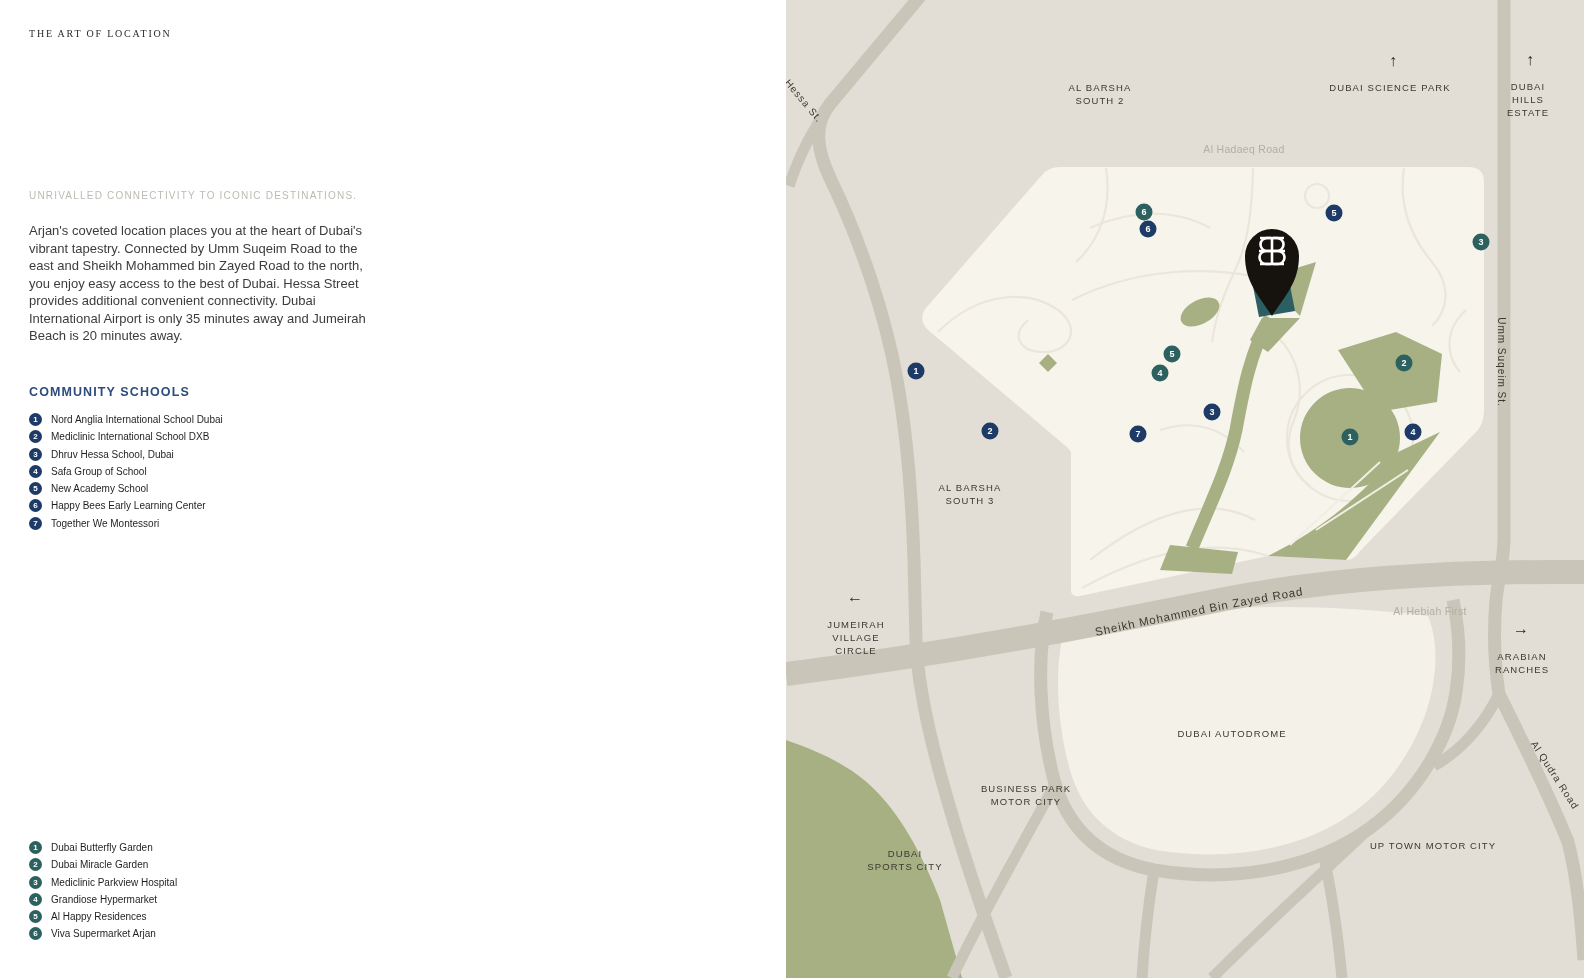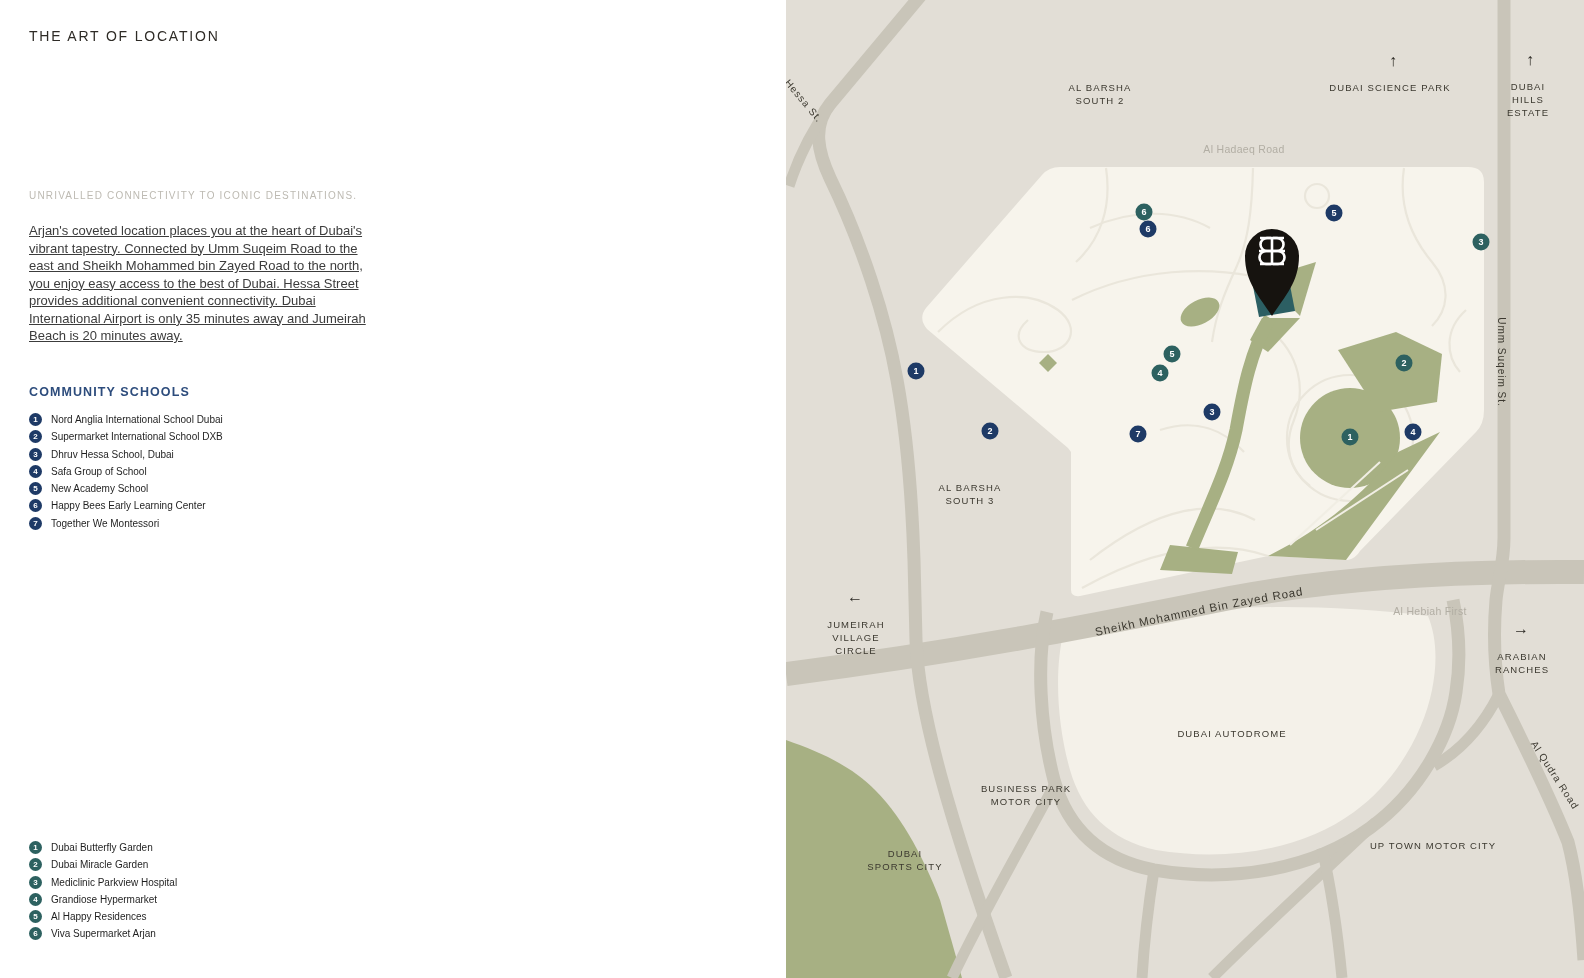--- a/index.html
+++ b/index.html
@@ -1,28 +1,28 @@
 <!DOCTYPE html>
 <html><head>
 <meta charset="utf-8">
 <style>
   html,body{margin:0;padding:0;background:#ffffff;}
   #page{position:relative;width:1584px;height:978px;overflow:hidden;background:#ffffff;
         font-family:"Liberation Sans", sans-serif;}
 
   
   .left-col{position:absolute;left:0;top:0;width:786px;height:978px;background:#ffffff;}
-  .eyebrow{position:absolute;left:29px;top:28px;font-size:14px;letter-spacing:1.8px;
-           color:#2e2b26;font-weight:500;}
+  .eyebrow{position:absolute;left:29px;top:28px;font-size:10px;letter-spacing:1.8px;
+           color:#2e2b26;font-weight:500;font-family:Liberation Serif, serif;}
   .title{position:absolute;left:29px;top:92px;font-size:24px;letter-spacing:1.5px;
          line-height:30px;color:#17150f;font-weight:500;}
   .subtitle{position:absolute;left:29px;top:190px;font-size:10px;letter-spacing:1.2px;
             color:#bdbab2;font-weight:500;}
   .body-copy{position:absolute;left:29px;top:222px;width:352px;font-size:13px;
-             line-height:17.5px;color:#3c3c3c;text-decoration:underline;}
+             line-height:17.5px;color:#3c3c3c;}
   .schools-heading{position:absolute;left:29px;top:385px;font-size:12.5px;letter-spacing:1.1px;
                    color:#2d4c7c;font-weight:700;}
   ul.legend{position:absolute;left:29px;margin:0;padding:0;list-style:none;}
   #schools-list{top:413px;}
   #landmarks-list{top:841px;}
   ul.legend li{display:flex;align-items:center;gap:9px;height:13px;margin-bottom:4.3px;}
   .badge{width:13px;height:13px;border-radius:50%;color:#fff;font-size:8px;font-weight:600;
          display:flex;align-items:center;justify-content:center;flex:0 0 13px;}
   .item-label{font-size:10px;color:#1f1f1f;white-space:nowrap;text-align:center;}
 
@@ -46,21 +46,21 @@
     <div class="subtitle">UNRIVALLED CONNECTIVITY TO ICONIC DESTINATIONS.</div>
     <div class="body-copy">Arjan's coveted location places you at the heart of Dubai's vibrant tapestry. Connected by Umm Suqeim Road to the east and Sheikh Mohammed bin Zayed Road to the north, you enjoy easy access to the best of Dubai. Hessa Street provides additional convenient connectivity. Dubai International Airport is only 35 minutes away and Jumeirah Beach is 20 minutes away.</div>
     <div class="schools-heading">COMMUNITY SCHOOLS</div>
     <ul class="legend" id="schools-list">
         <li>
           <span class="badge" style="background: rgb(30, 58, 102);">1</span>
           <span class="item-label">Nord Anglia International School Dubai</span>
         </li>
         <li>
           <span class="badge" style="background: rgb(30, 58, 102);">2</span>
-          <span class="item-label">Supermarket International School DXB</span>
+          <span class="item-label">Mediclinic International School DXB</span>
         </li>
         <li>
           <span class="badge" style="background: rgb(30, 58, 102);">3</span>
           <span class="item-label">Dhruv Hessa School, Dubai</span>
         </li>
         <li>
           <span class="badge" style="background: rgb(30, 58, 102);">4</span>
           <span class="item-label">Safa Group of School</span>
         </li>
         <li>

